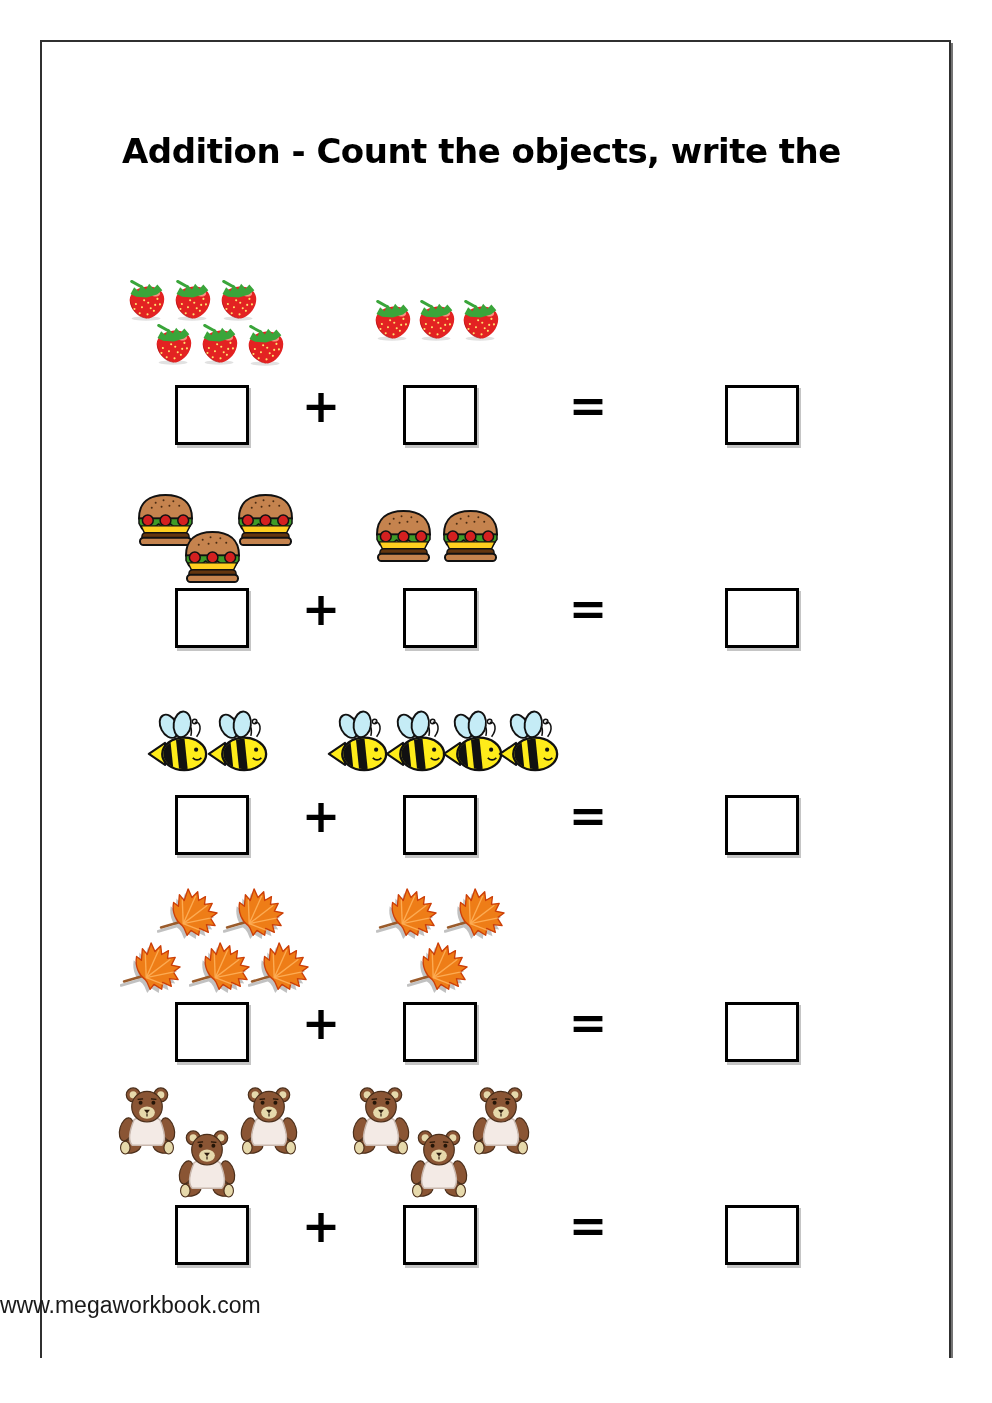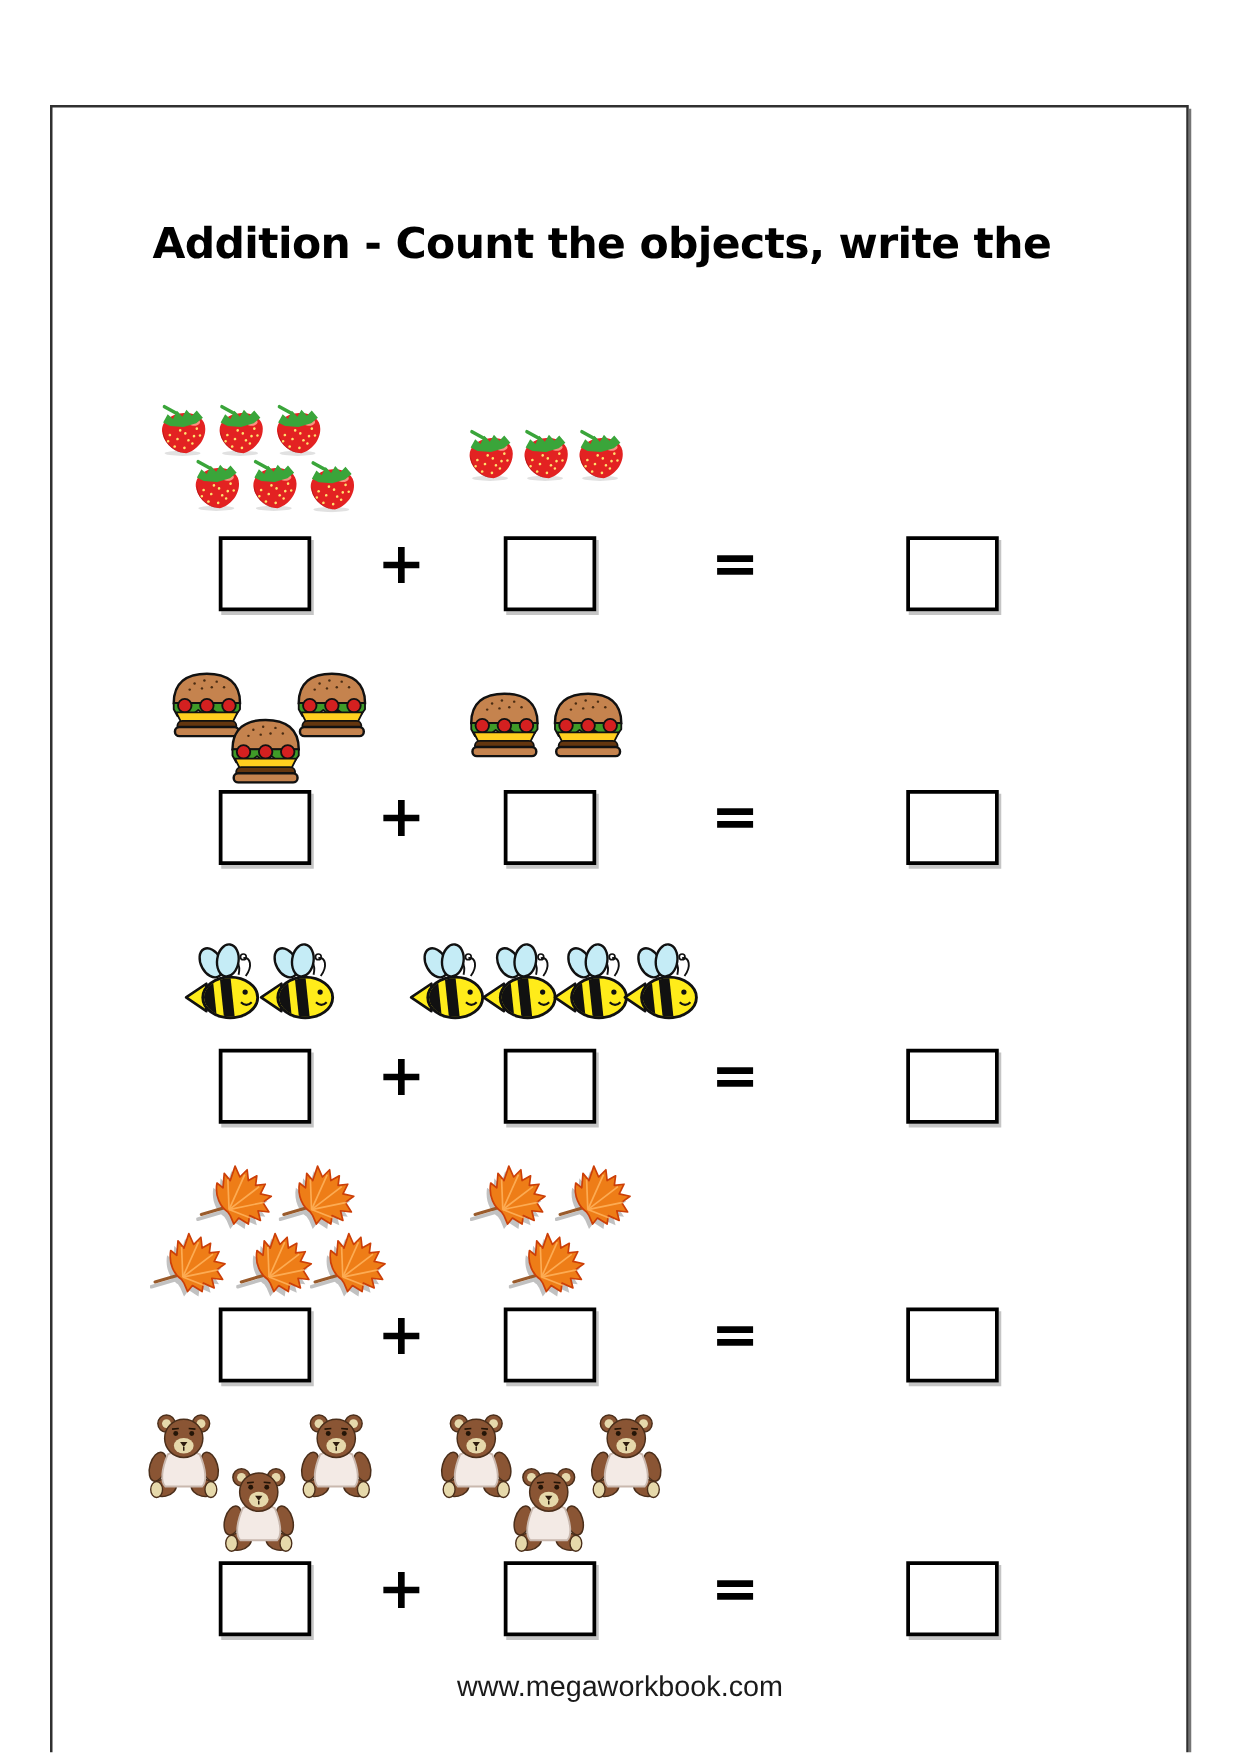--- a/index.html
+++ b/index.html
@@ -1,33 +1,33 @@
 <!DOCTYPE html>
 <html style="--c-ink: #000000; --c-page-border: #303030; --c-strawberry-red: #e32222; --c-strawberry-green: #3aa53a; --c-burger-bun: #c5834e; --c-burger-cheese: #ffcf1f; --c-burger-lettuce: #3f9b28; --c-burger-tomato: #d42020; --c-burger-patty: #64360f; --c-bee-yellow: #ffec1a; --c-bee-wing: #c5ecf6; --c-leaf-orange: #ee7d17; --c-bear-brown: #8a5534; --c-bear-cream: #e6d9ab; --c-bear-shirt: #f3eae5;"><head>
 <meta charset="utf-8">
 <style>
   html,body{margin:0;padding:0;background:#fff;}
   .page{position:relative;width:992px;height:1358px;background:#fff;overflow:hidden;
-        font-family:"DejaVu Sans",sans-serif;color:#000;margin-top:44px;}
+        font-family:"DejaVu Sans",sans-serif;color:#000;}
   .frame{position:absolute;left:40px;top:40px;width:907px;height:1318px;
          border:2px solid var(--c-page-border,#303030);
          box-shadow:2px 3px 0 rgba(70,70,70,0.75);background:transparent;}
   .title-line{position:absolute;left:122px;font-size:34px;font-weight:700;
               letter-spacing:-0.5px;white-space:nowrap;color:var(--c-ink,#000);}
   #title-line1{top:131px;}
   #title-line2{top:194px;}
   .sprite{position:absolute;overflow:visible;}
   .answer-box{position:absolute;width:74px;height:60px;box-sizing:border-box;
               border:3px solid var(--c-ink,#000);background:#fff;
               box-shadow:2px 3px 0 rgba(140,140,140,0.5);
               font-size:34px;font-weight:700;text-align:center;line-height:54px;}
   .op{position:absolute;width:60px;height:56px;text-align:center;line-height:56px;
       font-size:46px;font-weight:700;color:var(--c-ink,#000);
       font-family:"DejaVu Sans",sans-serif;}
-  .footer{position:absolute;left:0;top:1292px;width:992px;text-align:center;
+  .footer{position:absolute;left:0;top:1292px;width:992px;
           font-family:"Liberation Sans",sans-serif;font-size:23px;color:#1a1a1a;}
   .defs-holder{position:absolute;width:0;height:0;overflow:hidden;}
 </style>
 </head>
 <body>
 
 <div class="page">
 
   <svg class="defs-holder" aria-hidden="true">
     <defs>

